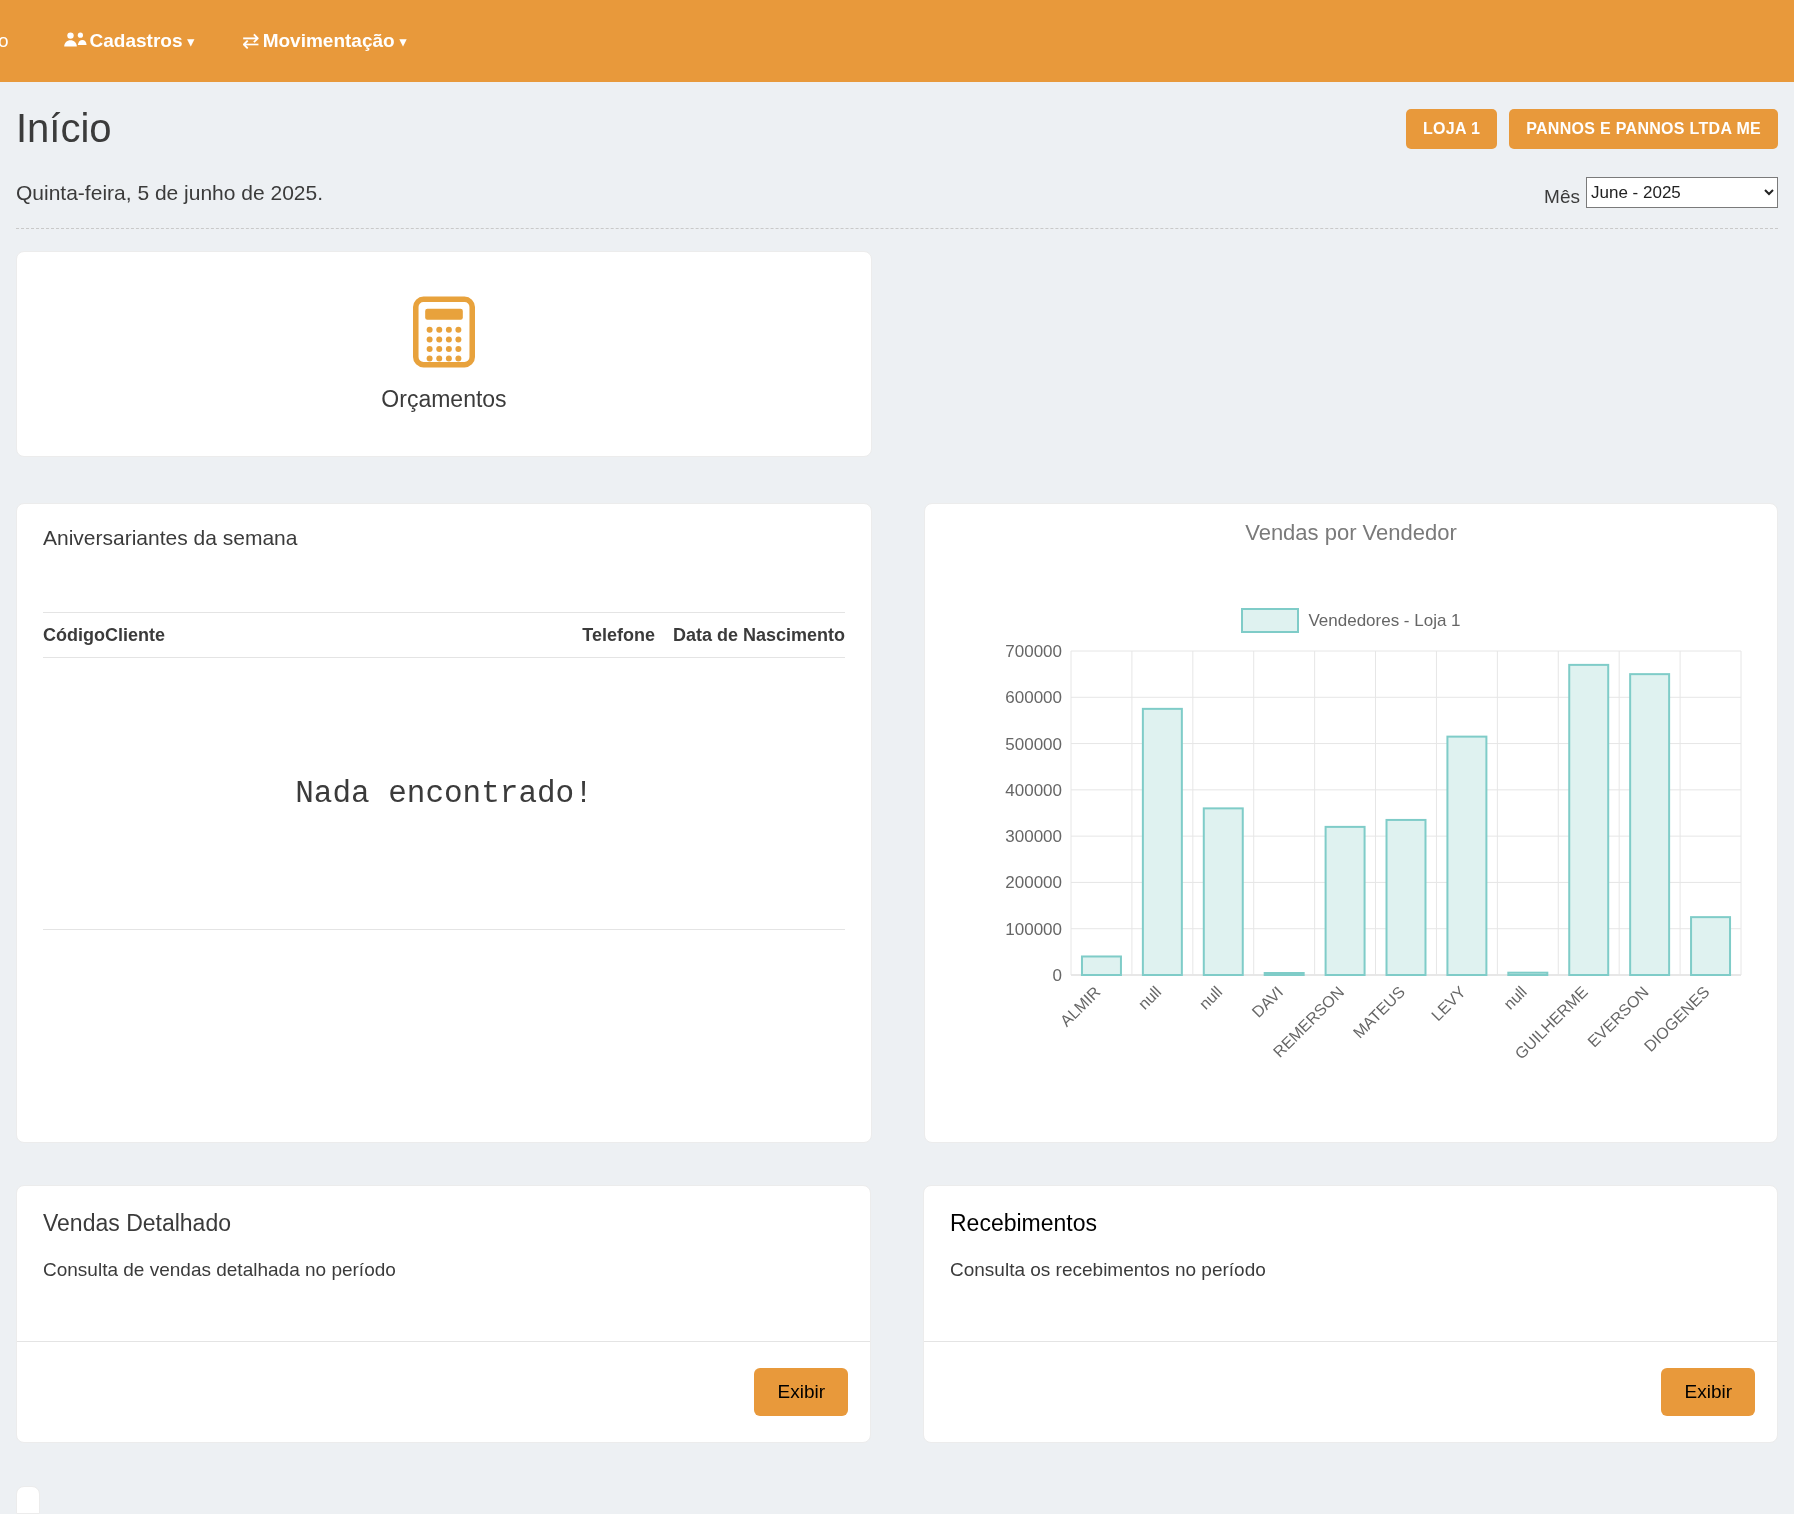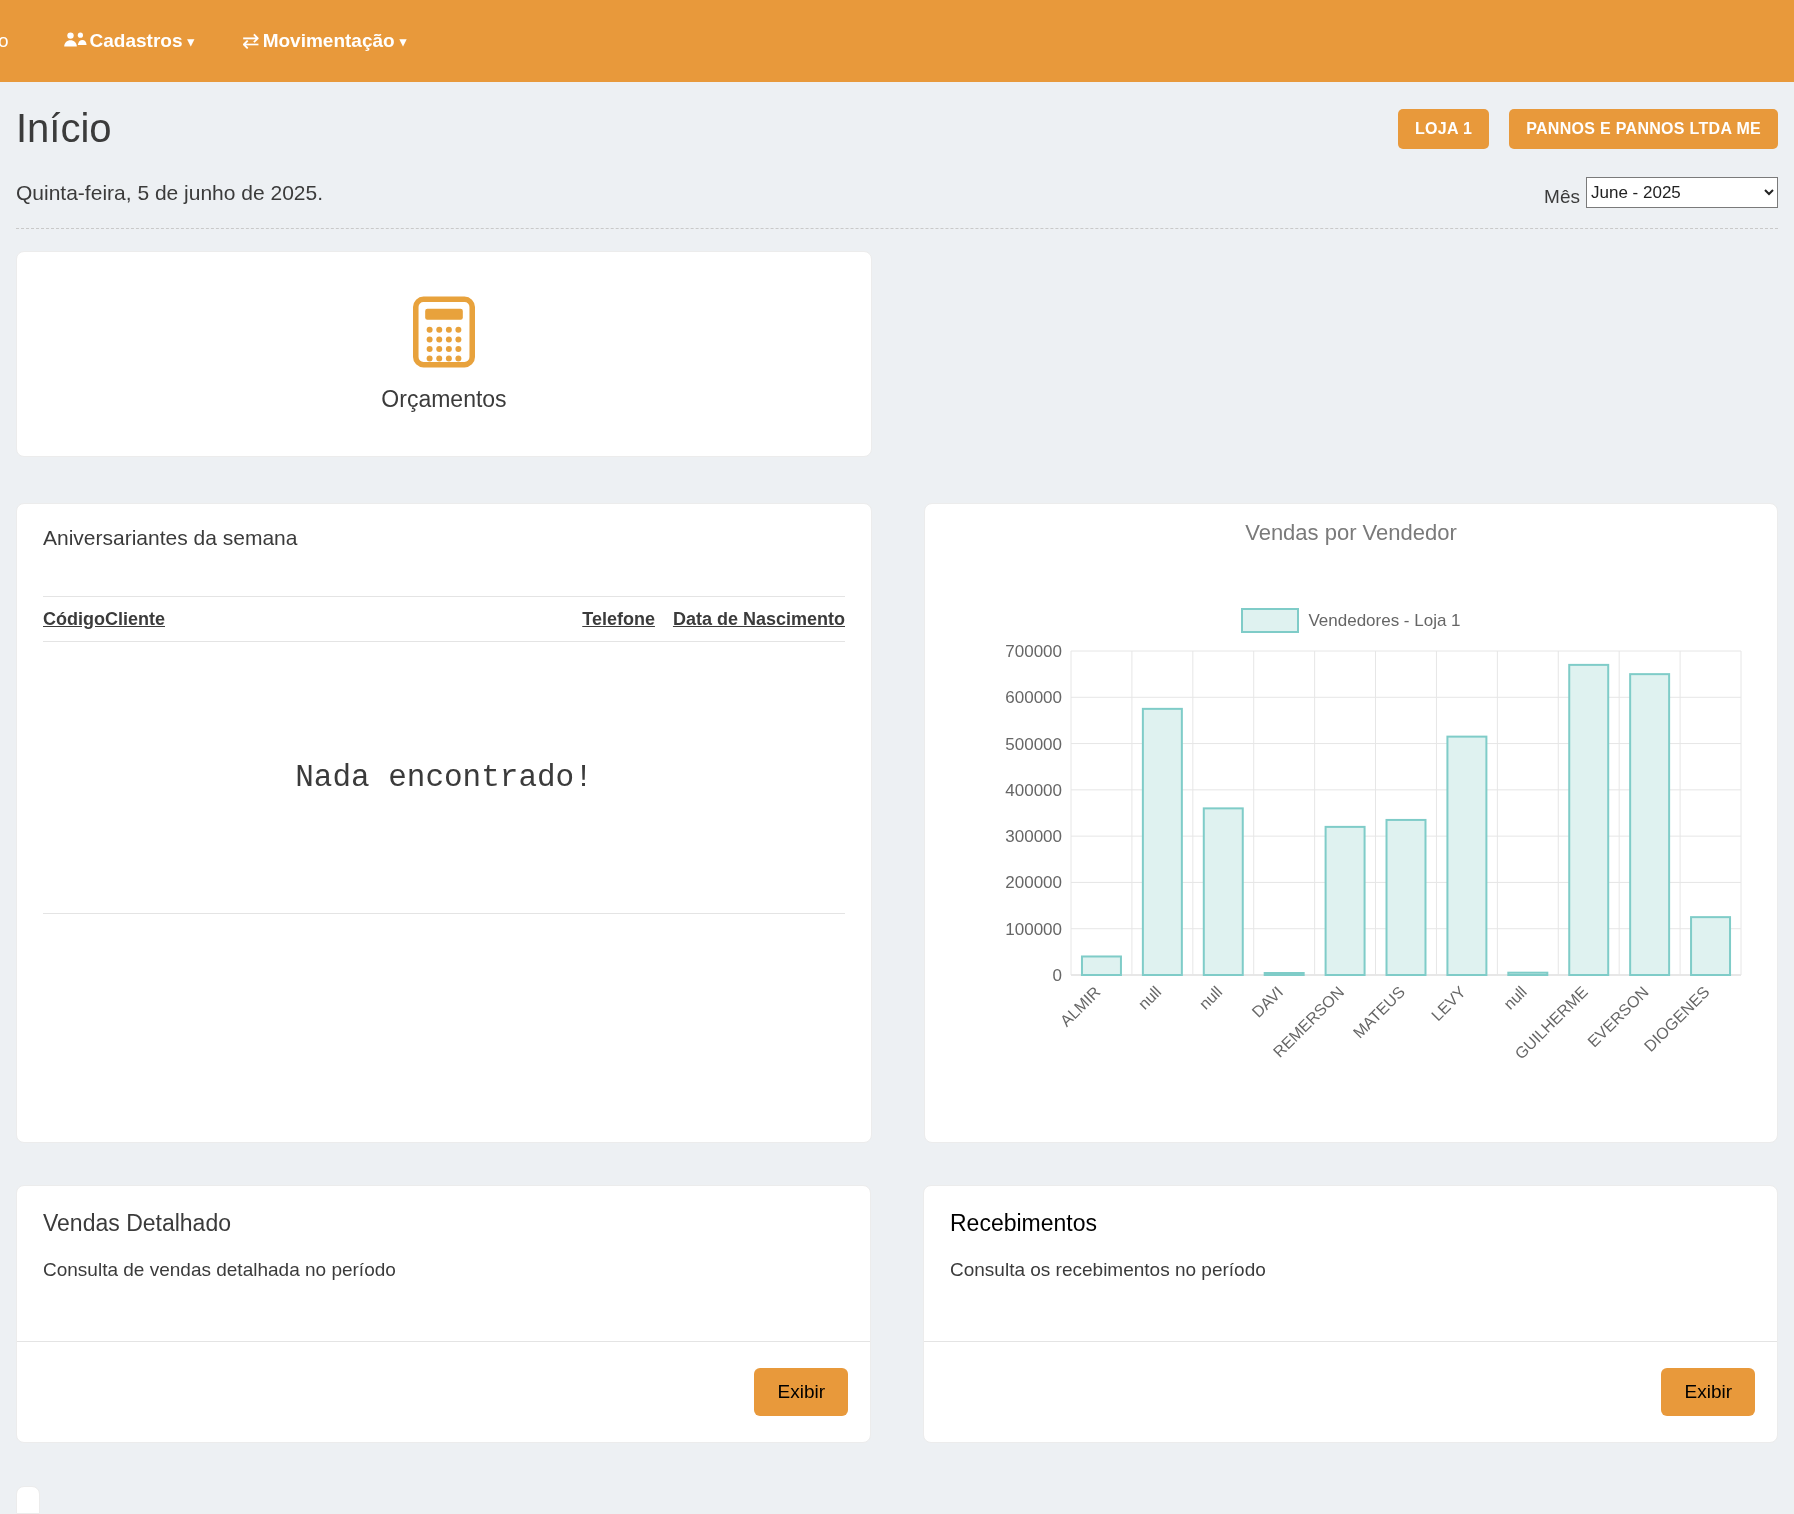--- a/index.html
+++ b/index.html
@@ -42,21 +42,21 @@
   
   .content { padding: 0 16px; }
 
   .header-row {
     margin-top: 24px;
     display: flex;
     justify-content: space-between;
     align-items: center;
   }
   .page-title { font-size: 40px; font-weight: 500; color: #3b3b3b; }
-  .header-buttons { display: flex; gap: 20px; padding-left: 46px; }
+  .header-buttons { display: flex; gap: 12px; padding-left: 46px; }
   .btn-orange {
     background: #e8993b;
     color: #fff;
     font-weight: bold;
     font-size: 16px;
     border: none;
     border-radius: 5px;
     padding: 11px 17px;
     letter-spacing: 0.3px;
     cursor: pointer;
@@ -107,29 +107,28 @@
   .mid-row { margin-top: 46px; display: flex; gap: 52px; }
   .birthdays-card {
     width: 856px;
     height: 640px;
     padding: 22px 26px 0 26px;
     display: flex;
     flex-direction: column;
   }
   .birthdays-title { font-size: 21px; }
   .bd-table-head {
-    margin-top: 46px;
+    margin-top: 62px;
     border-top: 1px solid #e4e4e4;
     border-bottom: 1px solid #e4e4e4;
     display: flex;
     align-items: center;
     height: 46px;
     font-weight: bold;
     font-size: 18px;
-    text-decoration: underline;
   }
   .bd-col-spacer { flex: 1; }
   .bd-col-telefone { margin-right: 18px; }
   .bd-body {
     height: 272px;
     display: flex;
     align-items: center;
     justify-content: center;
     border-bottom: 1px solid #e4e4e4;
     font-family: Liberation Mono, monospace;

